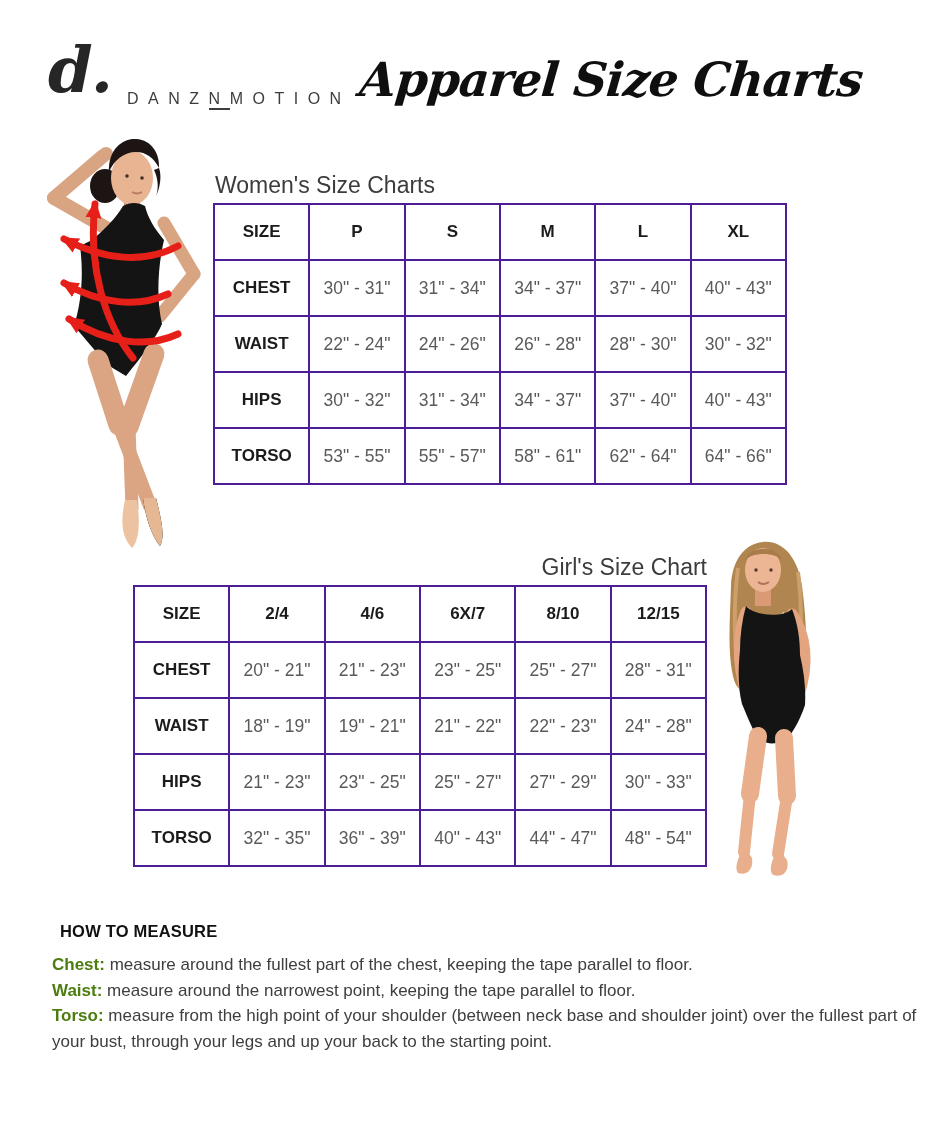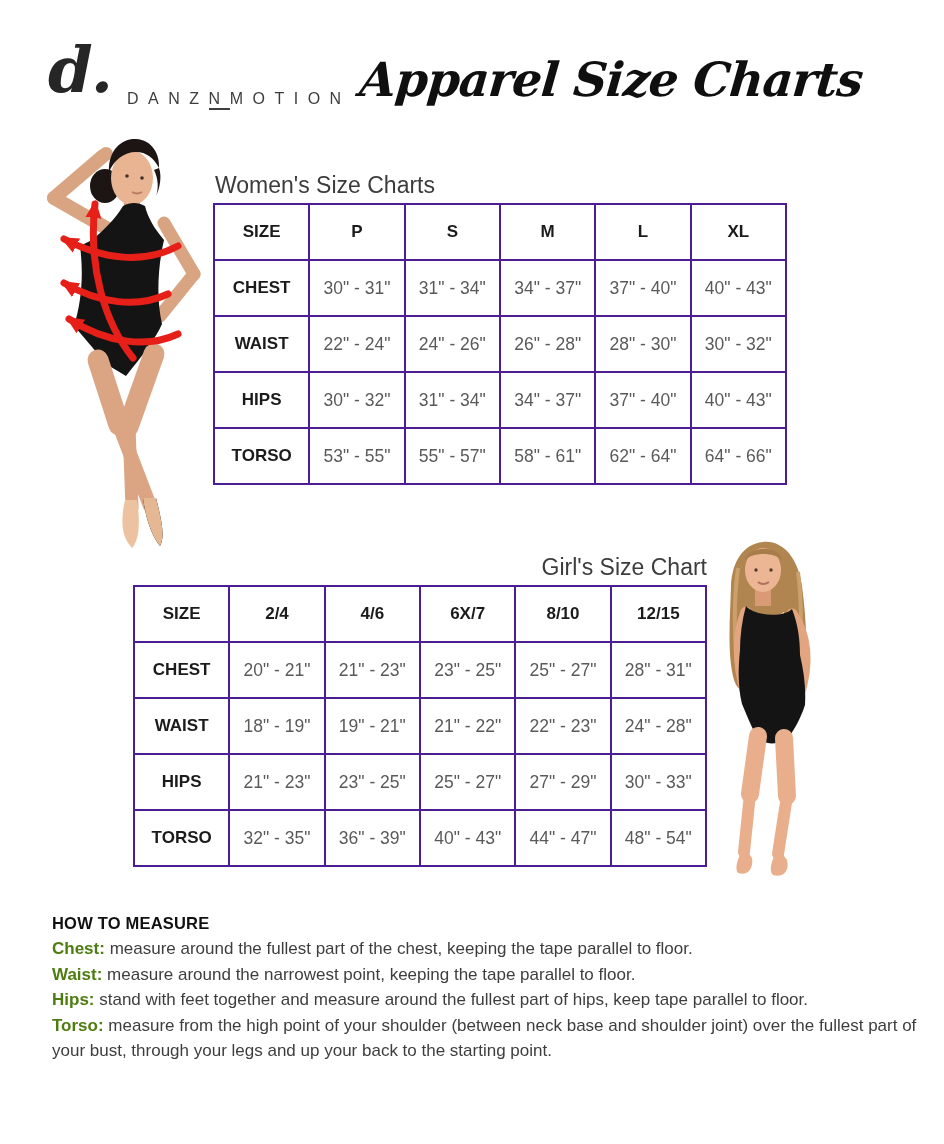--- a/index.html
+++ b/index.html
@@ -35,21 +35,21 @@
   .tbl-women{left:213px;top:203px;}
   .tbl-girls{left:133px;top:585px;}
   table.size-table td{border:2px solid #4c1d95;height:54px;text-align:center;
                       vertical-align:middle;padding:0;}
   td.hd{font-weight:700;font-size:17px;color:#1b1b1b;}
   td.val{font-size:17.5px;color:#5a5a5a;}
 
   
   .measure{position:absolute;left:52px;top:910px;width:880px;font-size:17px;
            line-height:25.5px;color:#3e3e3e;}
-  .measure h3{margin:0;font-size:16.5px;line-height:26px;color:#111111;letter-spacing:0.2px;}
+  .measure h3{margin:8px;font-size:16.5px;line-height:26px;color:#111111;letter-spacing:0.2px;}
   .measure p{margin:0;}
   .measure strong{color:#4d7c0f;}
 </style>
 </head>
 <body>
 
 <div class="page">
 
   <div class="logo">
     <div class="logo-glyph">d.</div>
@@ -244,17 +244,16 @@
     <circle cx="73" cy="42" r="1.7" fill="#4e3a2c"></circle>
     <path d="M60,54 q5,4 11,0" stroke="#b0705c" stroke-width="2" fill="none"></path>
 
     <path d="M47,32 C50,18 80,16 84,32 C76,24 55,24 47,32 Z" fill="#a87c49"></path>
   </svg>
 
   <div class="measure">
     <h3>HOW TO MEASURE</h3>
     <p><strong>Chest:</strong> <span>measure around the fullest part of the chest, keeping the tape parallel to floor.</span></p>
     <p><strong>Waist:</strong> <span>measure around the narrowest point, keeping the tape parallel to floor.</span></p>
-    <p><strong>Hips:</strong> <span>stand with feet together and measure around the fullest part of hips, keep tape parallel to floor.</span></p>
     <p><strong>Torso:</strong> <span>measure from the high point of your shoulder (between neck base and shoulder joint) over the fullest part of your bust, through your legs and up your back to the starting point.</span></p>
   </div>
 
 </div>
 
 </body></html>

